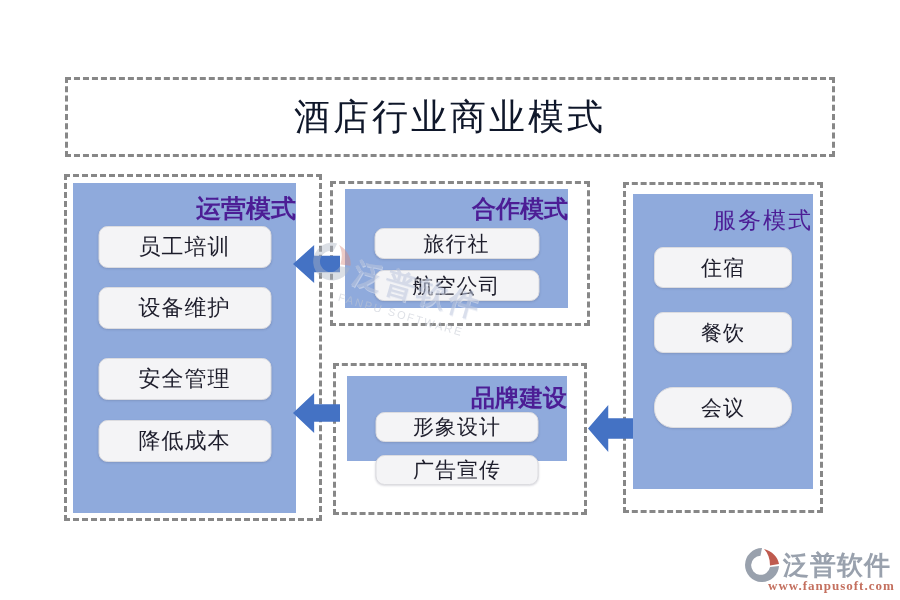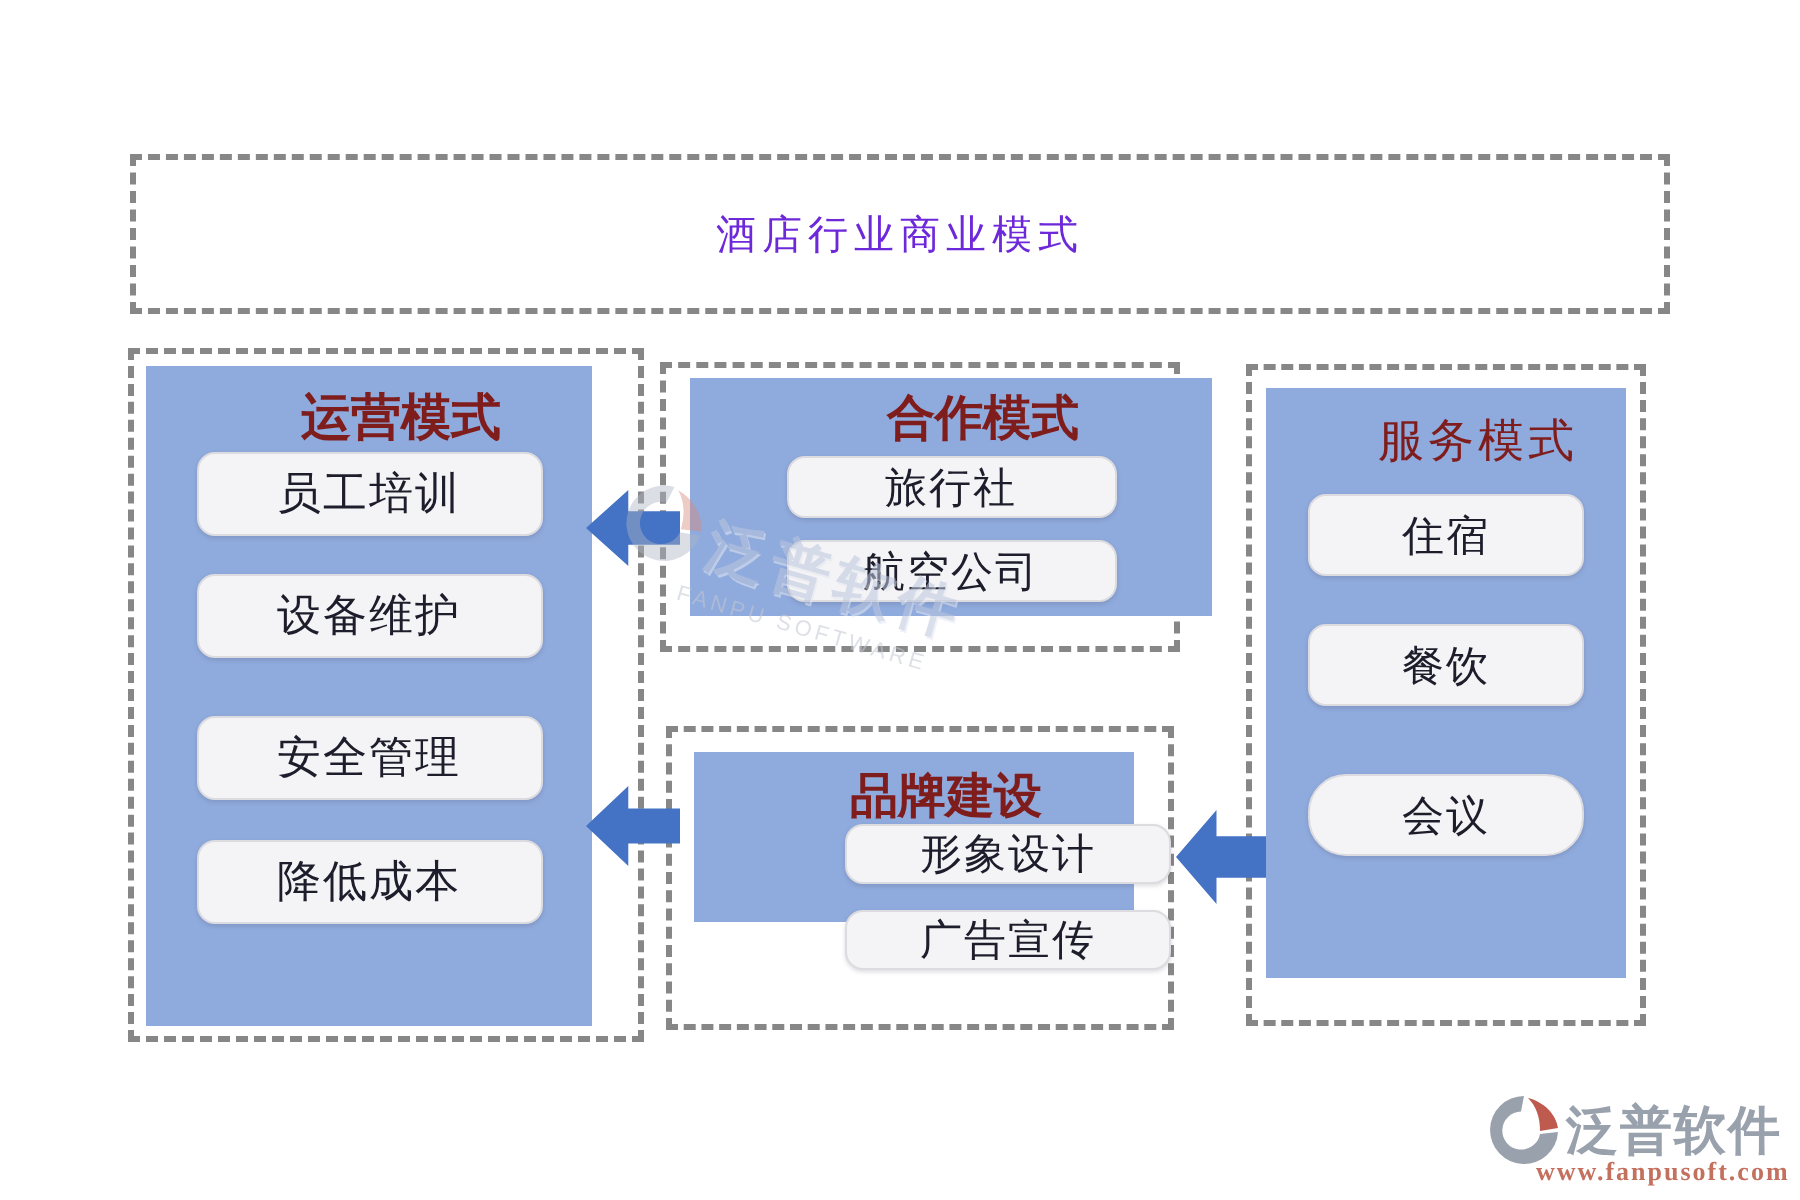--- a/index.html
+++ b/index.html
@@ -6,58 +6,58 @@
   html,body { background:#ffffff; }
   .canvas {
     position:relative; width:900px; height:600px; background:#ffffff;
     font-family:"Liberation Sans", sans-serif; overflow:hidden;
   }
   
   .dashed { position:absolute; border:3px dashed #878787; background:transparent; }
   .title-box { left:65px; top:77px; width:770px; height:80px;
     display:flex; align-items:center; justify-content:center; }
   .title-text {
-    font-family:Liberation Serif, serif; font-size:20px; letter-spacing:3px;
-    color:#6d28d9;
+    font-family:Liberation Serif, serif; font-size:36px; letter-spacing:3px;
+    color:#0f172a;
   }
   .op-group    { left:64px;  top:174px; width:258px; height:347px; }
   .coop-group  { left:330px; top:181px; width:260px; height:145px; }
   .brand-group { left:333px; top:363px; width:254px; height:152px; }
   .svc-group   { left:623px; top:182px; width:200px; height:331px; }
 
   
   .panel { position:absolute; background:#8FAADC; }
   .op-panel    { left:6px;  top:6px;  width:223px; height:330px; }
-  .coop-panel  { left:12px; top:5px;  width:261px; height:119px; }
+  .coop-panel  { left:12px; top:5px;  width:223px; height:119px; }
   .brand-panel { left:11px; top:10px; width:220px; height:85px; }
   .svc-panel   { left:7px;  top:9px;  width:180px; height:295px; }
 
   .panel-header {
-    position:absolute; left:0; width:100%; text-align:center; color:#7f1d1d;
+    position:absolute; left:0; width:100%; text-align:right; color:#4c1d95;
     font-weight:bold; font-family:"Liberation Sans", sans-serif;padding-left:32px;
   }
   .op-panel    .panel-header { top:9px;  font-size:25px; }
   .coop-panel  .panel-header { top:4px;  font-size:24px; }
   .brand-panel .panel-header { top:6px;  font-size:24px; }
   .svc-panel   .panel-header { top:11px; font-size:23px; font-weight:normal;
     font-family:Liberation Serif, serif; letter-spacing:2px; }
 
   
   .pitem {
     position:absolute; left:50%; transform:translateX(-50%);
     background:#F4F4F6; border:1px solid #DCDCE0; border-radius:9px;
     box-shadow:0 1px 2px rgba(60,60,90,0.18);
     display:flex; align-items:center; justify-content:center;
     font-family:"Liberation Serif", serif; color:#1D1D2B; letter-spacing:1px;
   }
   .op-panel .pitem  { width:173px; height:42px; font-size:22px; }
   .op-i1 { top:43px; }  .op-i2 { top:104px; } .op-i3 { top:175px; } .op-i4 { top:237px; }
   .coop-panel .pitem { width:165px; height:31px; font-size:21px; }
   .coop-i1 { top:39px; } .coop-i2 { top:81px; }
-  .brand-panel .pitem { width:163px; height:30px; font-size:21px;margin-left:47px; }
+  .brand-panel .pitem { width:163px; height:30px; font-size:21px; }
   .brand-i1 { top:36px; } .brand-i2 { top:79px; }
   .svc-panel .pitem { width:138px; height:41px; font-size:21px; }
   .svc-i1 { top:53px; } .svc-i2 { top:118px; } .svc-i3 { top:193px;border-radius:19px; }
 
   
   .block-arrow {
     position:absolute; background:#4472C4;
     clip-path:polygon(0 50%, 45% 0, 45% 28%, 100% 28%, 100% 72%, 45% 72%, 45% 100%);
   }
   .arrow-1 { left:293px; top:245px; width:47px; height:38px; }

